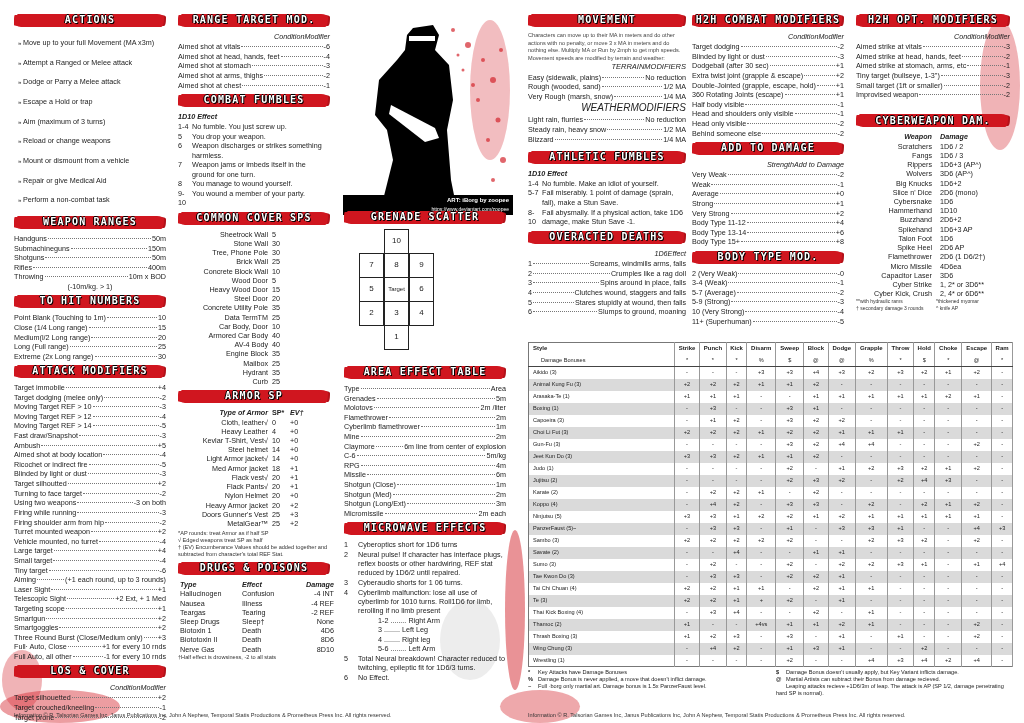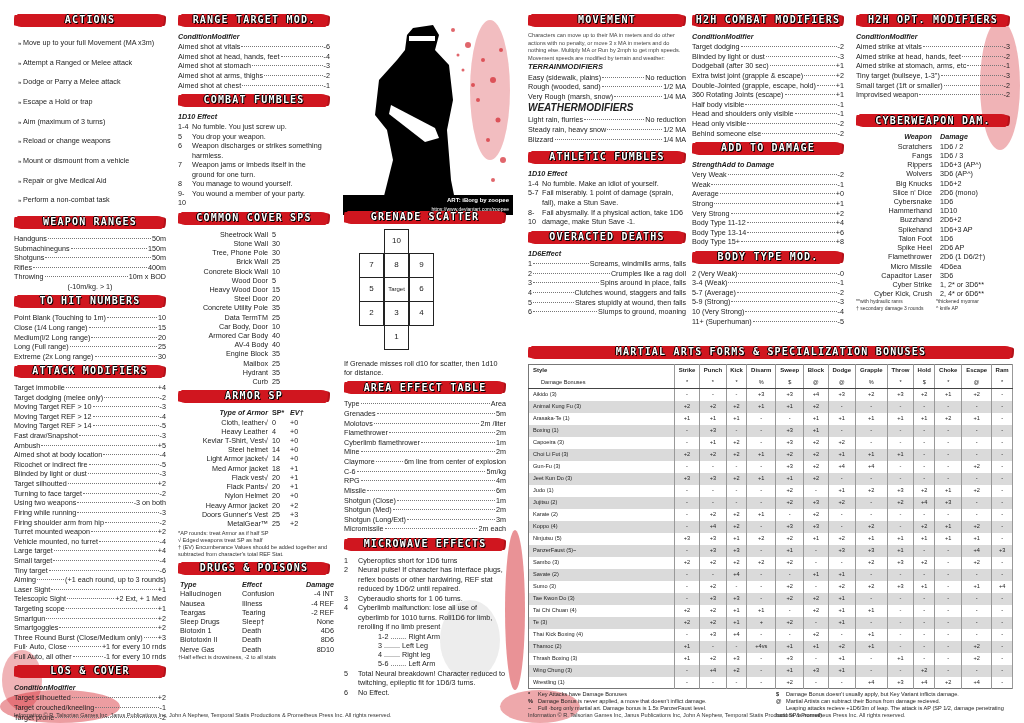--- a/index.html
+++ b/index.html
@@ -9,21 +9,21 @@
 .col{position:absolute;top:10px}
 .hdr{position:relative;height:15px;margin:3px 0 4px;display:flex;align-items:center;justify-content:center}
 .hdr::before{content:"";position:absolute;left:2px;right:2px;top:1px;bottom:1px;background:#d0161f;border-radius:2px 7px 3px 8px / 6px 3px 8px 2px;box-shadow:-3px 0 0 -1px #d0161f,3px 0 0 -1px #b3121a}
 .hdr span{position:relative;color:#fff;font-family:"DejaVu Sans Mono",monospace;font-weight:bold;font-size:10px;letter-spacing:1.2px;text-shadow:1px 1px 0 #000,-1px 0 0 #000,0 -1px 0 #000}
 .bul div{padding-left:4px;margin:10px 0}
 .bul div::before{content:"» ";font-size:6px}
 .dl{display:flex;align-items:baseline;margin:0.4px 0}
 .dl .l{white-space:nowrap}
 .dl .f{flex:1;border-bottom:1px dotted #777;margin:0 1px;transform:translateY(-2px)}
 .dl .r{white-space:nowrap}
-.th{display:flex;justify-content:flex-start;font-weight:bold;font-style:italic;margin-bottom:1px}
+.th{display:flex;justify-content:flex-end;font-weight:normal;font-style:italic;margin-bottom:1px}
 .num{display:flex;margin:0.6px 0}
 .num .n{width:14px;flex:none}
 .center-tbl{display:grid;grid-template-columns:78px 14px 18px;column-gap:4px;margin-left:12px}
 .center-tbl .a{text-align:right}
 .note{font-size:5.6px;line-height:1.25;color:#333}
 .grid3{display:grid;grid-template-columns:62px 52px 40px;margin-left:2px}
 .grid3 .h{font-weight:bold;font-style:italic}
 .grid3 .d{text-align:right}
 .scatter{position:relative;width:76px;height:132px;margin:4px 0 4px 15px}
 .sc{position:absolute;width:25px;height:25px;border:1px solid #222;display:flex;align-items:center;justify-content:center;font-size:8px;background:#fff}
@@ -575,21 +575,20 @@
     <div class="sc" style="left:25px;top:24px">8</div>
     <div class="sc" style="left:50px;top:24px">9</div>
     <div class="sc" style="left:0;top:48px">5</div>
     <div class="sc" style="left:25px;top:48px;font-size:6px">Target</div>
     <div class="sc" style="left:50px;top:48px">6</div>
     <div class="sc" style="left:0;top:72px">2</div>
     <div class="sc" style="left:25px;top:72px">3</div>
     <div class="sc" style="left:50px;top:72px">4</div>
     <div class="sc" style="left:25px;top:96px">1</div>
   </div>
-  <div style="margin-top:-6px">If Grenade misses roll d10 for scatter, then 1d10 for distance.</div>
 
   <div class="hdr">
       <span>AREA EFFECT TABLE</span>
     </div>
   <div id="area">
       <div class="dl">
         <span class="l">Type</span>
         <span class="f"></span>
         <span class="r">Area</span>
       </div>
@@ -1037,23 +1036,20 @@
     </div>
   <div class="note" style="display:grid;grid-template-columns:80px 70px;font-size:5px">
     <span>**with hydraulic rams</span>
       <span>*thickened myomar</span>
     <span>† secondary damage 3 rounds</span>
       <span>^ knife AP</span>
   </div>
 </div>
 
 <div class="col" style="left:528px;top:342px;width:486px">
-  <div class="hdr">
-      <span>MARTIAL ARTS FORMS &amp; SPECIALIZATION BONUSES</span>
-    </div>
   <table class="ma" style="border:1px solid #777">
     <thead id="mahead">
         <tr>
           <th class="s">Style</th>
           <th class="">Strike</th>
           <th class="">Punch</th>
           <th class="">Kick</th>
           <th class="">Disarm</th>
           <th class="">Sweep</th>
           <th class="">Block</th>

